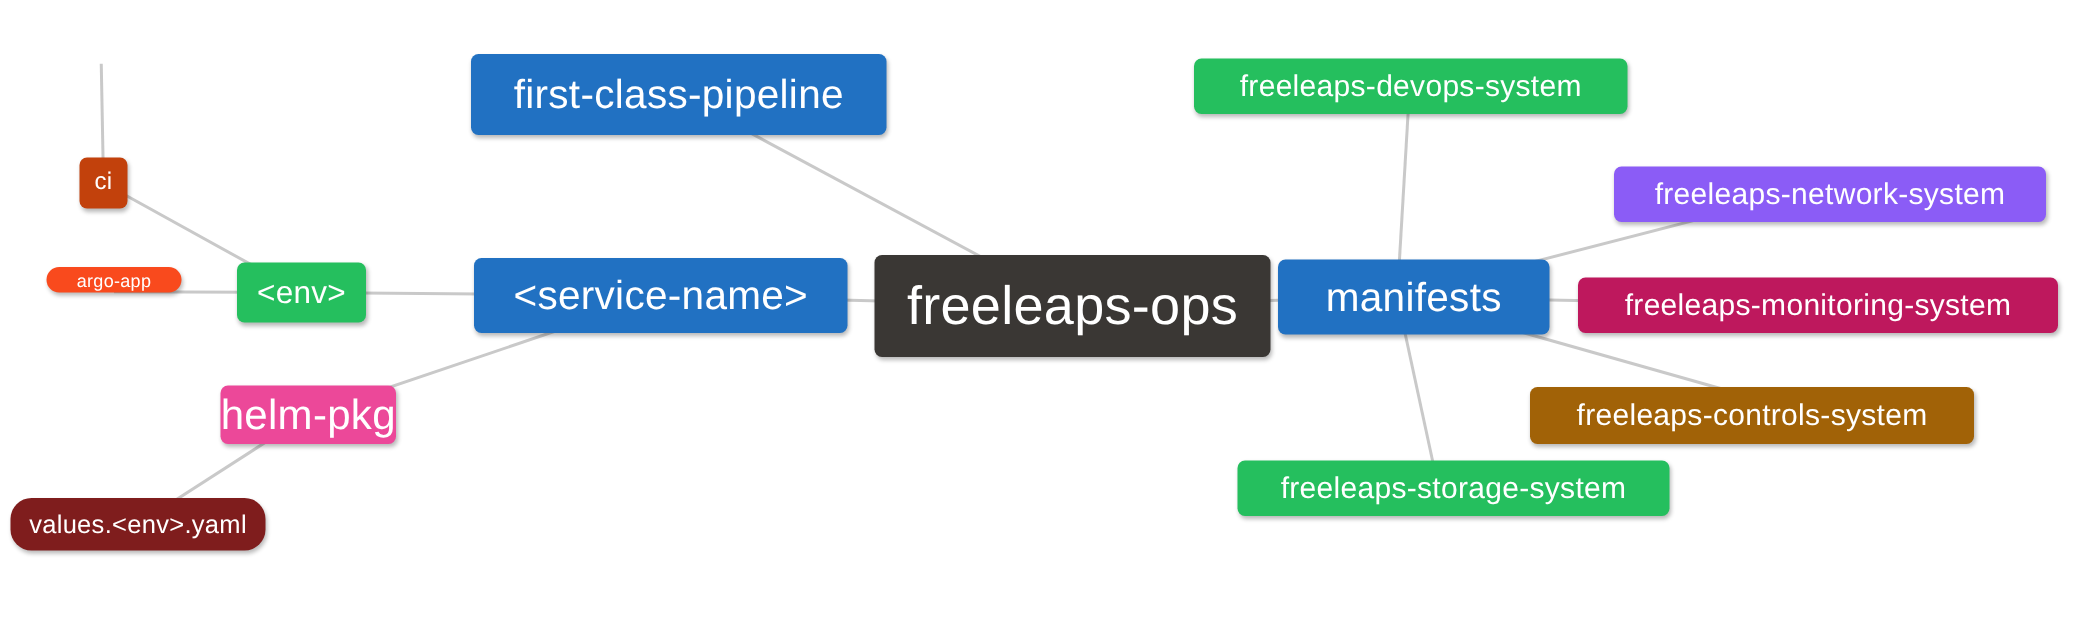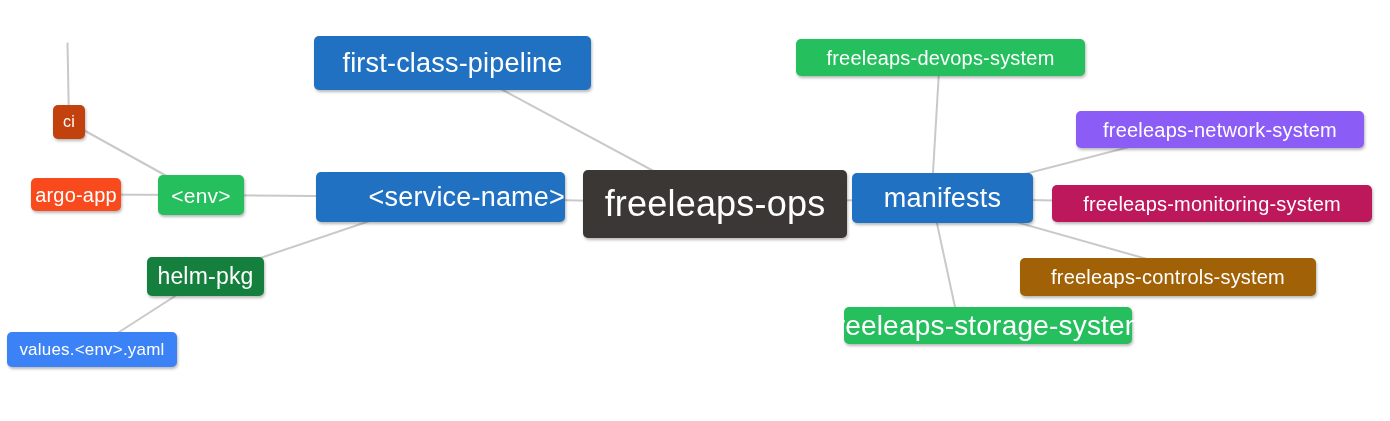--- a/index.html
+++ b/index.html
@@ -57,50 +57,50 @@
       <line x1="931.5" y1="198" x2="1207" y2="276" stroke="#c9c9c9" stroke-width="2"></line>
       <line x1="931.5" y1="198" x2="959" y2="325.5" stroke="#c9c9c9" stroke-width="2"></line>
     </svg>
   <div id="nodes">
       <div class="node" style="left: 583px; top: 170px; width: 264px; height: 68px; font-size: 36px; background-color: rgb(58, 55, 52);">
         <span>freeleaps-ops</span>
       </div>
       <div class="node" style="left: 314px; top: 36px; width: 277px; height: 54px; font-size: 27px; background-color: rgb(33, 113, 194); align-items: center;">
         <span>first-class-pipeline</span>
       </div>
-      <div class="node" style="left: 316px; top: 172px; width: 249px; height: 50px; font-size: 27px; background-color: rgb(33, 113, 194); justify-content: flex-end;">
+      <div class="node" style="left: 316px; top: 172px; width: 249px; height: 50px; font-size: 27px; background-color: rgb(33, 113, 194);">
         <span>&lt;service-name&gt;</span>
       </div>
       <div class="node" style="left: 852px; top: 173px; width: 181px; height: 50px; font-size: 27px; background-color: rgb(33, 113, 194);">
         <span>manifests</span>
       </div>
       <div class="node" style="left: 158px; top: 175px; width: 86px; height: 40px; font-size: 21px; background-color: rgb(37, 191, 94); justify-content: center;">
         <span>&lt;env&gt;</span>
       </div>
-      <div class="node" style="left: 147px; top: 257px; width: 117px; height: 39px; font-size: 23px; background-color: #15803d;">
+      <div class="node" style="left: 147px; top: 257px; width: 117px; height: 39px; font-size: 28px; background-color: #ec4899;">
         <span>helm-pkg</span>
       </div>
       <div class="node" style="left: 53px; top: 105px; width: 32px; height: 34px; font-size: 16px; background-color: #c2410c;">
         <span>ci</span>
       </div>
-      <div class="node" style="left: 31px; top: 178px; width: 90px; height: 33px; font-size: 20px; background-color: rgb(249, 74, 29);">
+      <div class="node" style="left: 31px; top: 178px; width: 90px; height: 17px; font-size: 12px; background-color: rgb(249, 74, 29); border-radius: 11px;">
         <span>argo-app</span>
       </div>
-      <div class="node" style="left: 7px; top: 332px; width: 170px; height: 35px; font-size: 17px; background-color: #3b82f6;">
+      <div class="node" style="left: 7px; top: 332px; width: 170px; height: 35px; font-size: 17px; background-color: #7f1d1d; border-radius: 14px;">
         <span>values.&lt;env&gt;.yaml</span>
       </div>
       <div class="node" style="left: 796px; top: 27px; width: 289px; height: 37px; font-size: 20px; background-color: rgb(37, 191, 94); margin-top: 12px;">
         <span>freeleaps-devops-system</span>
       </div>
       <div class="node" style="left: 1053px; top: 111px; width: 288px; height: 37px; font-size: 20px; background-color: #8b5cf6; margin-left: 23px;">
         <span>freeleaps-network-system</span>
       </div>
       <div class="node" style="left: 1052px; top: 185px; width: 320px; height: 37px; font-size: 20px; background-color: #be185d;">
         <span>freeleaps-monitoring-system</span>
       </div>
       <div class="node" style="left: 1020px; top: 258px; width: 296px; height: 38px; font-size: 20px; background-color: #a16207;">
         <span>freeleaps-controls-system</span>
       </div>
-      <div class="node" style="left: 844px; top: 307px; width: 288px; height: 37px; font-size: 28px; background-color: rgb(37, 191, 94);">
+      <div class="node" style="left: 825px; top: 307px; width: 288px; height: 37px; font-size: 20px; background-color: rgb(37, 191, 94);">
         <span>freeleaps-storage-system</span>
       </div>
     </div>
 </div>
 
 </body></html>

